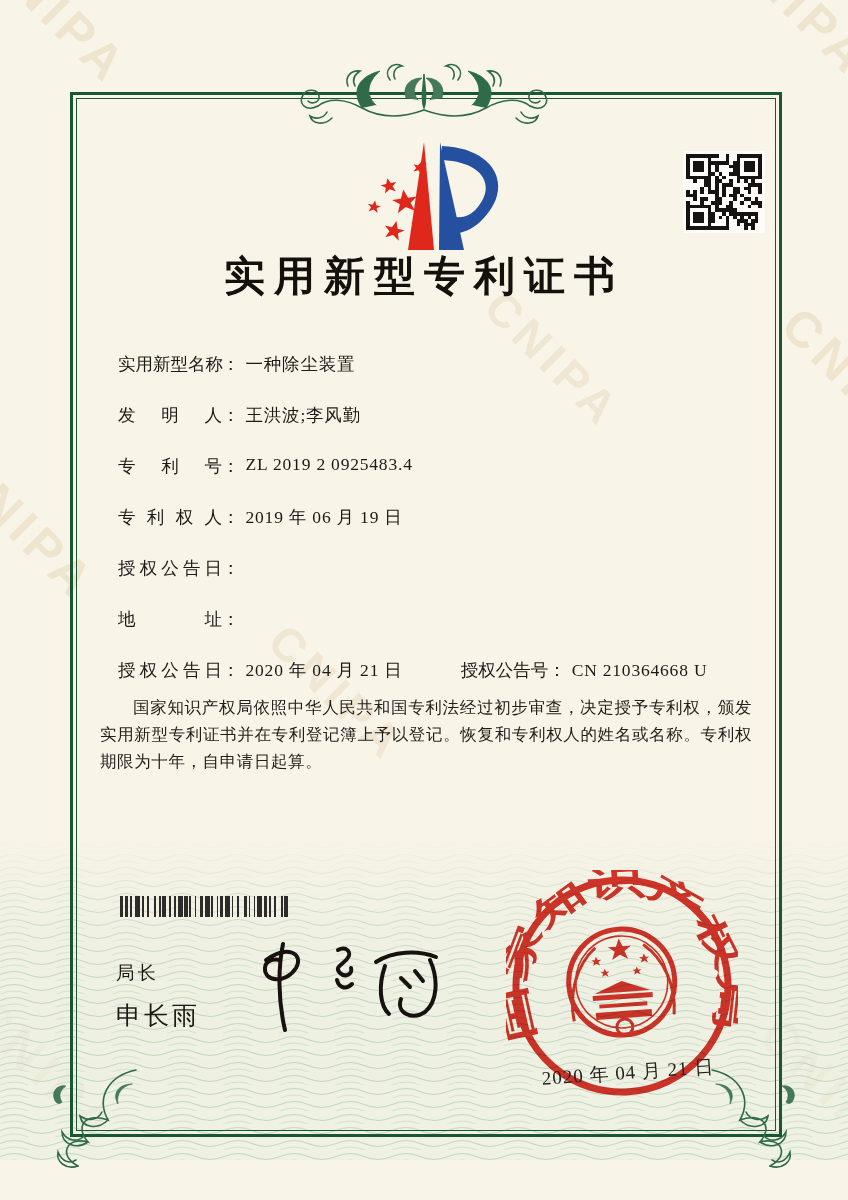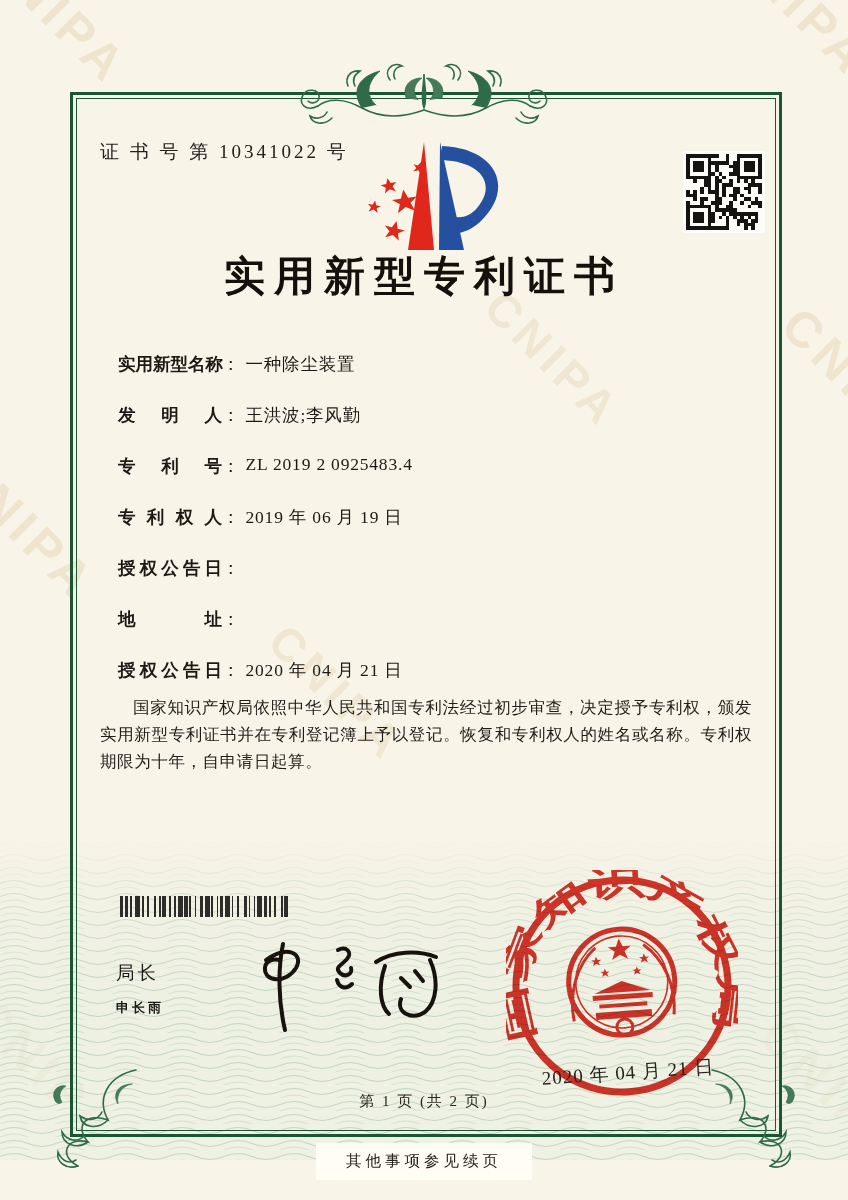--- a/index.html
+++ b/index.html
@@ -27,37 +27,37 @@
       display:grid;grid-template-columns:repeat(21,1fr);grid-template-rows:repeat(21,1fr);}
   .qr i{display:block;}
   .qr i.on{background:#161412;}
 
   .title{position:absolute;left:0;right:0;top:249px;text-align:center;font-size:41px;font-weight:bold;
          letter-spacing:9px;color:#14100c;}
 
   
   .fields{position:absolute;left:118px;top:352px;width:640px;font-size:17.5px;}
   .frow{height:51px;display:flex;align-items:flex-start;white-space:nowrap;}
-  .flabel{display:inline-block;width:104px;text-align:justify;text-align-last:justify;font-weight:bold;}
+  .flabel{display:inline-block;width:104px;text-align:justify;text-align-last:justify;}
   .colon{display:inline-block;margin-right:6px;}
   .fvalue{letter-spacing:0.8px;}
   .grant-col2{margin-left:58px;}
 
   
   .body-text{position:absolute;left:100px;top:694px;width:652px;font-size:16.5px;line-height:1.64;
              text-align:justify;color:#211d18;}
   .body-text p{margin:0;text-indent:2em;letter-spacing:0.6px;}
 
   
   .barcode{position:absolute;left:120px;top:896px;width:218px;height:21px;display:flex;overflow:hidden;}
   .barcode i{display:block;height:100%;flex:0 0 auto;}
   .barcode i.b{background:#2e2c2a;}
 
   .director-title{position:absolute;left:116px;top:960px;font-size:18.5px;letter-spacing:3px;}
-  .director-name{position:absolute;left:116px;top:999px;font-size:13px;letter-spacing:3px;font-weight:bold;}
+  .director-name{position:absolute;left:116px;top:999px;font-size:25px;letter-spacing:3px;}
 
   .signature{position:absolute;left:238px;top:938px;}
 
   .seal{position:absolute;left:506px;top:870px;mix-blend-mode:multiply;}
 
   .page-info{position:absolute;left:0;right:0;top:1092px;text-align:center;font-size:15px;letter-spacing:2px;color:#2a2620;}
 
   .footer-note{position:absolute;left:0;right:0;top:1143px;text-align:center;}
   .footer-note span{display:inline-block;background:#fffdf4;padding:8px 30px;font-size:15.5px;letter-spacing:4px;color:#26221c;}
 </style>
@@ -132,21 +132,20 @@
     <g transform="translate(112,0) scale(-1,1)" stroke="#2f6b49" fill="none" stroke-width="1.6" stroke-linecap="round">
       <path d="M100,8 C72,14 60,36 72,58 C50,50 38,64 52,80 C30,74 22,94 42,104"></path>
       <path d="M72,58 c-10,10 -26,8 -28,-4 c8,6 18,4 22,-4"></path>
       <path d="M52,80 c-12,8 -26,2 -26,-10 c6,10 16,10 22,4"></path>
       <path d="M42,104 c-12,4 -22,-4 -20,-14 c4,10 12,12 18,8"></path>
       <path d="M96,22 c-10,2 -16,10 -14,20 c-6,-10 0,-20 14,-20" fill="#447a58" stroke-width="0.6"></path>
       <path d="M20,40 c-6,-8 0,-18 10,-16 c-6,4 -8,10 -4,16 c-2,2 -4,2 -6,0" fill="#447a58" stroke-width="0.6"></path>
     </g>
   </svg>
 
-  <div class="cert-no">证 书 号 第 10341022 号</div>
 
   <svg class="logo" width="172" height="122" viewBox="0 0 172 122">
     <defs>
       <path id="star" d="M0,-10 L2.9,-3.1 10,-3.1 4.3,1.2 6.9,8.1 0,4 -6.9,8.1 -4.3,1.2 -10,-3.1 -2.9,-3.1 Z" fill="#df271b"></path>
     </defs>
 
     <polygon points="80,6 64,114 90,114" fill="#df271b"></polygon>
 
     <polygon points="96,6 95,114 120,114" fill="#24509f"></polygon>
 
@@ -631,20 +630,23 @@
         <span class="colon">：</span>
     </div>
     <div class="frow">
       <span class="flabel">地址</span>
         <span class="colon">：</span>
     </div>
     <div class="frow">
       <span class="flabel">授权公告日</span>
         <span class="colon">：</span>
         <span class="fvalue">2020 年 04 月 21 日</span>
+      <span class="grant-col2">
+        <span>授权公告号</span><span class="colon">：</span><span class="fvalue">CN 210364668 U</span>
+      </span>
     </div>
   </div>
 
   <div class="body-text">
     <p>国家知识产权局依照中华人民共和国专利法经过初步审查，决定授予专利权，颁发实用新型专利证书并在专利登记簿上予以登记。恢复和专利权人的姓名或名称。专利权期限为十年，自申请日起算。</p>
   </div>
 
   <div class="barcode" id="barcode">
       <i class="b" style="width: 3.4px;"></i>
       <i style="width: 1.7px;"></i>
@@ -755,19 +757,15 @@
         <rect x="92" y="133" width="48" height="4" stroke="none"></rect>
         <rect x="88" y="141" width="56" height="7" stroke="none"></rect>
         <circle cx="116" cy="157" r="8" fill="none" stroke-width="3"></circle>
         <path d="M66,148 C62,120 72,92 92,76" fill="none" stroke-width="3"></path>
         <path d="M166,148 C170,120 160,92 140,76" fill="none" stroke-width="3"></path>
       </g>
       <text x="116" y="209" text-anchor="middle" font-size="19" letter-spacing="1" fill="#14110e" font-family="'Liberation Serif','DejaVu Serif',serif">2020 年 04 月 21 日</text>
     </g>
   </svg>
 
-  <div class="page-info">第 1 页 (共 2 页)</div>
-
-  <div class="footer-note">
-    <span>其他事项参见续页</span>
-  </div>
+
 
 </div>
 
 </body></html>

